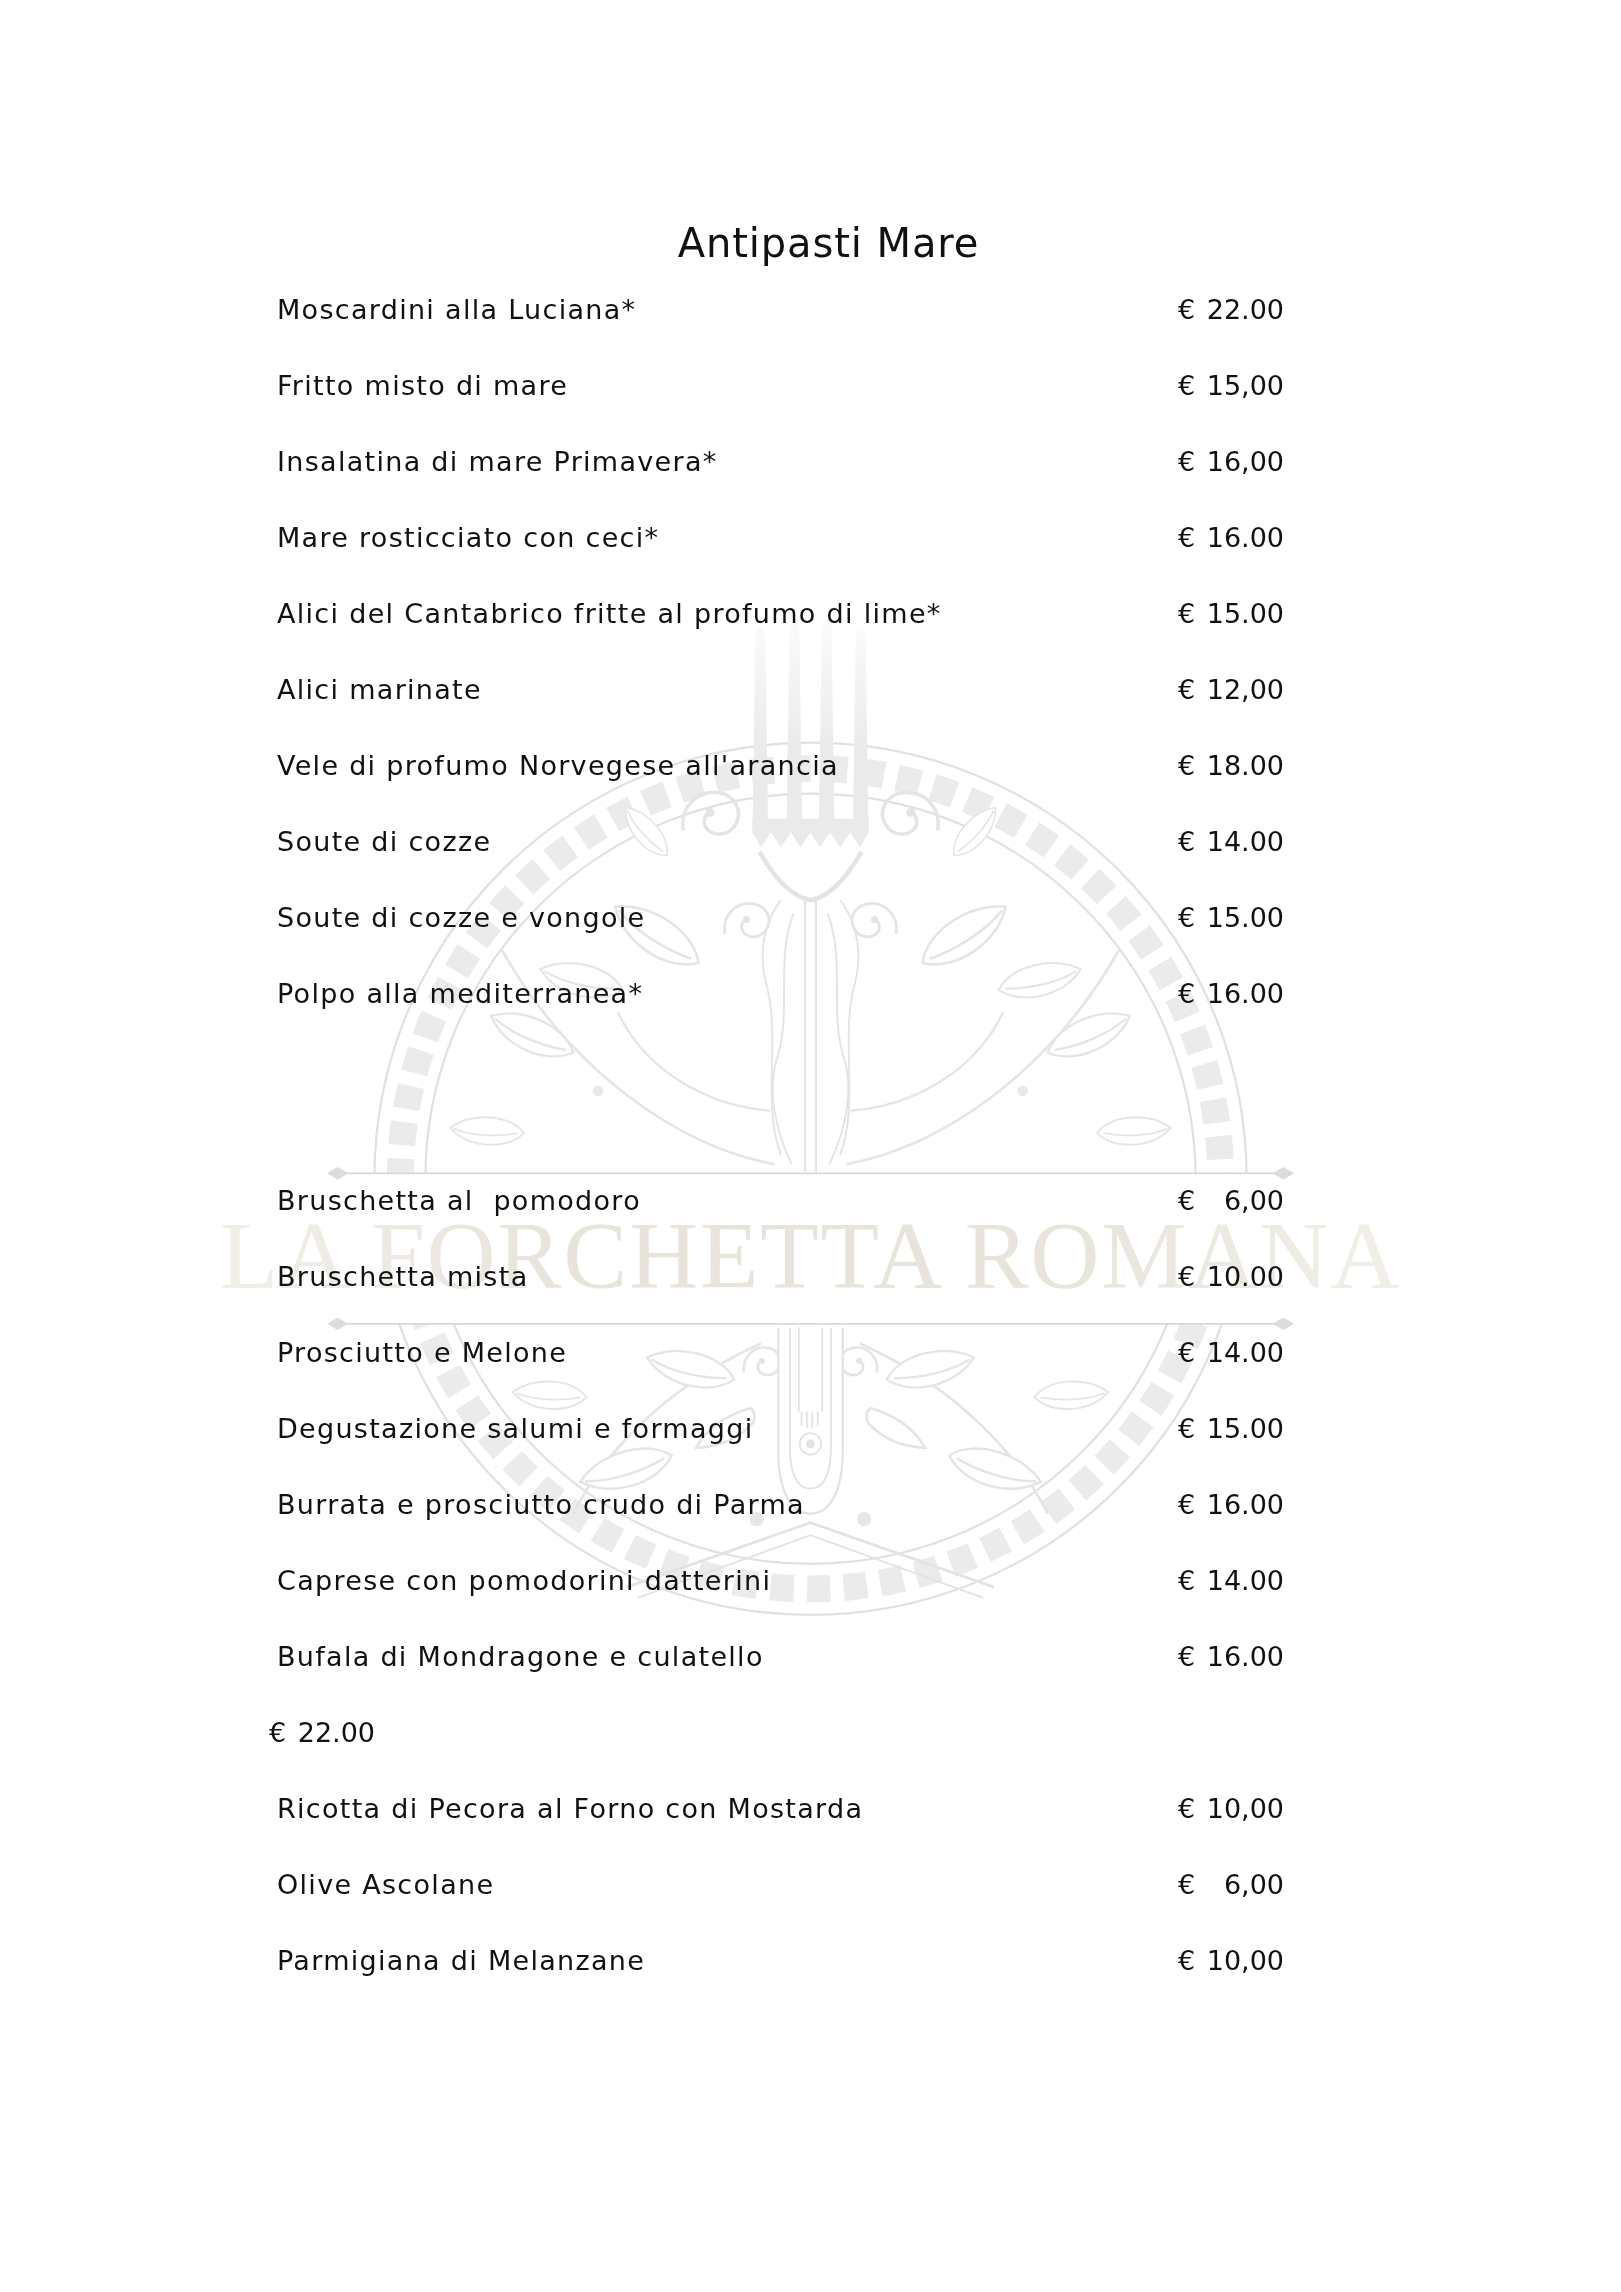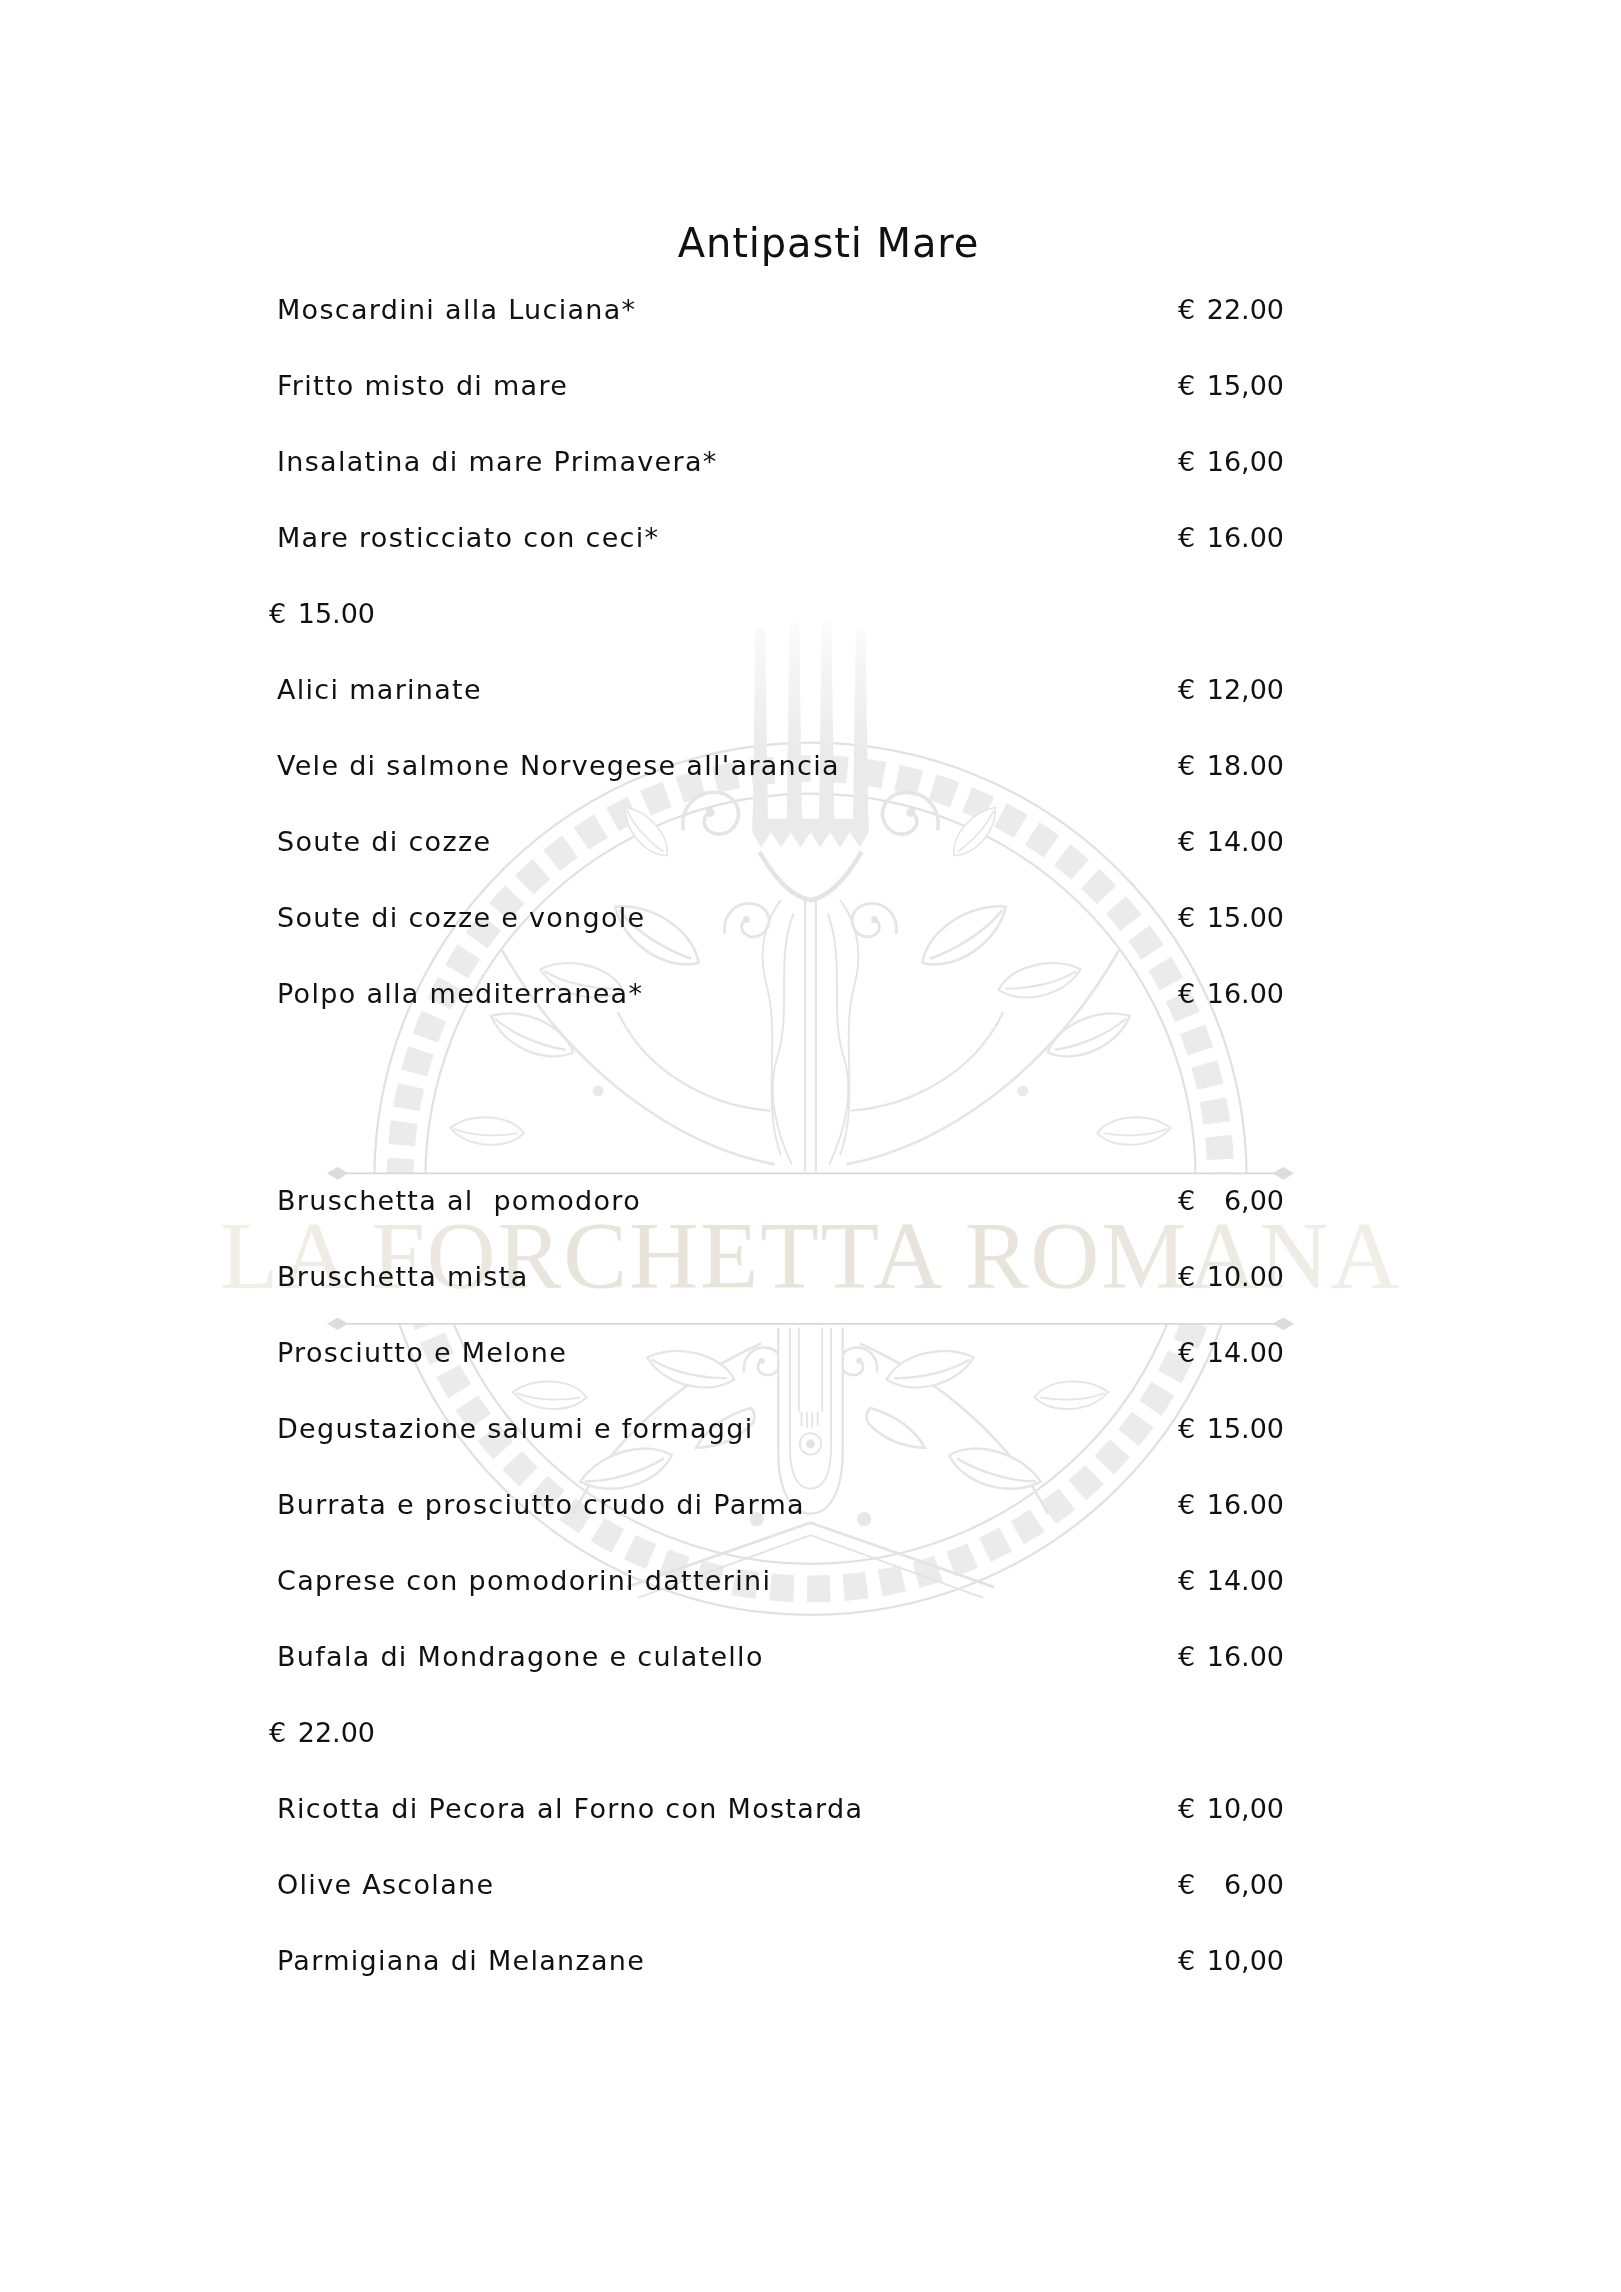--- a/index.html
+++ b/index.html
@@ -164,34 +164,35 @@
         </span>
     </div>
     <div class="row">
       <span class="item-name">Mare rosticciato con ceci*</span>
       <span class="price">
           <span>€</span>
           <span>16.00</span>
         </span>
     </div>
     <div class="row">
+      <span class="item-name">Alici del Cantabrico fritte al profumo di lime*</span>
       <span class="price">
           <span>€</span>
           <span>15.00</span>
         </span>
     </div>
     <div class="row">
       <span class="item-name">Alici marinate</span>
       <span class="price">
           <span>€</span>
           <span>12,00</span>
         </span>
     </div>
     <div class="row">
-      <span class="item-name">Vele di salmone Norvegese all'arancia</span>
+      <span class="item-name">Vele di profumo Norvegese all'arancia</span>
       <span class="price">
           <span>€</span>
           <span>18.00</span>
         </span>
     </div>
     <div class="row">
       <span class="item-name">Soute di cozze</span>
       <span class="price">
           <span>€</span>
           <span>14.00</span>

